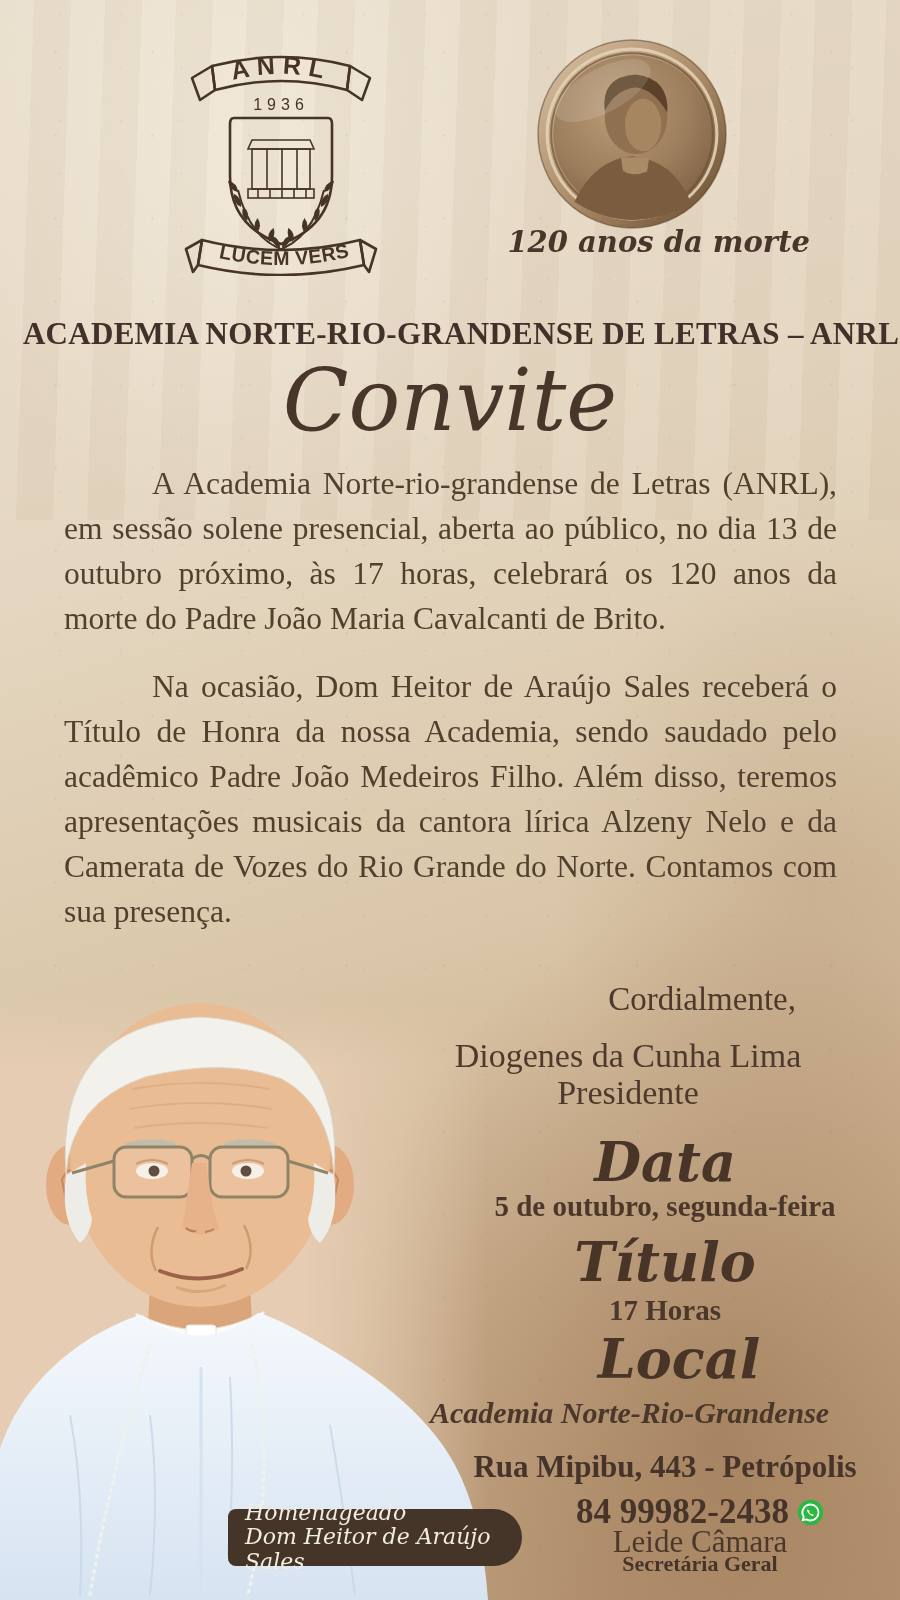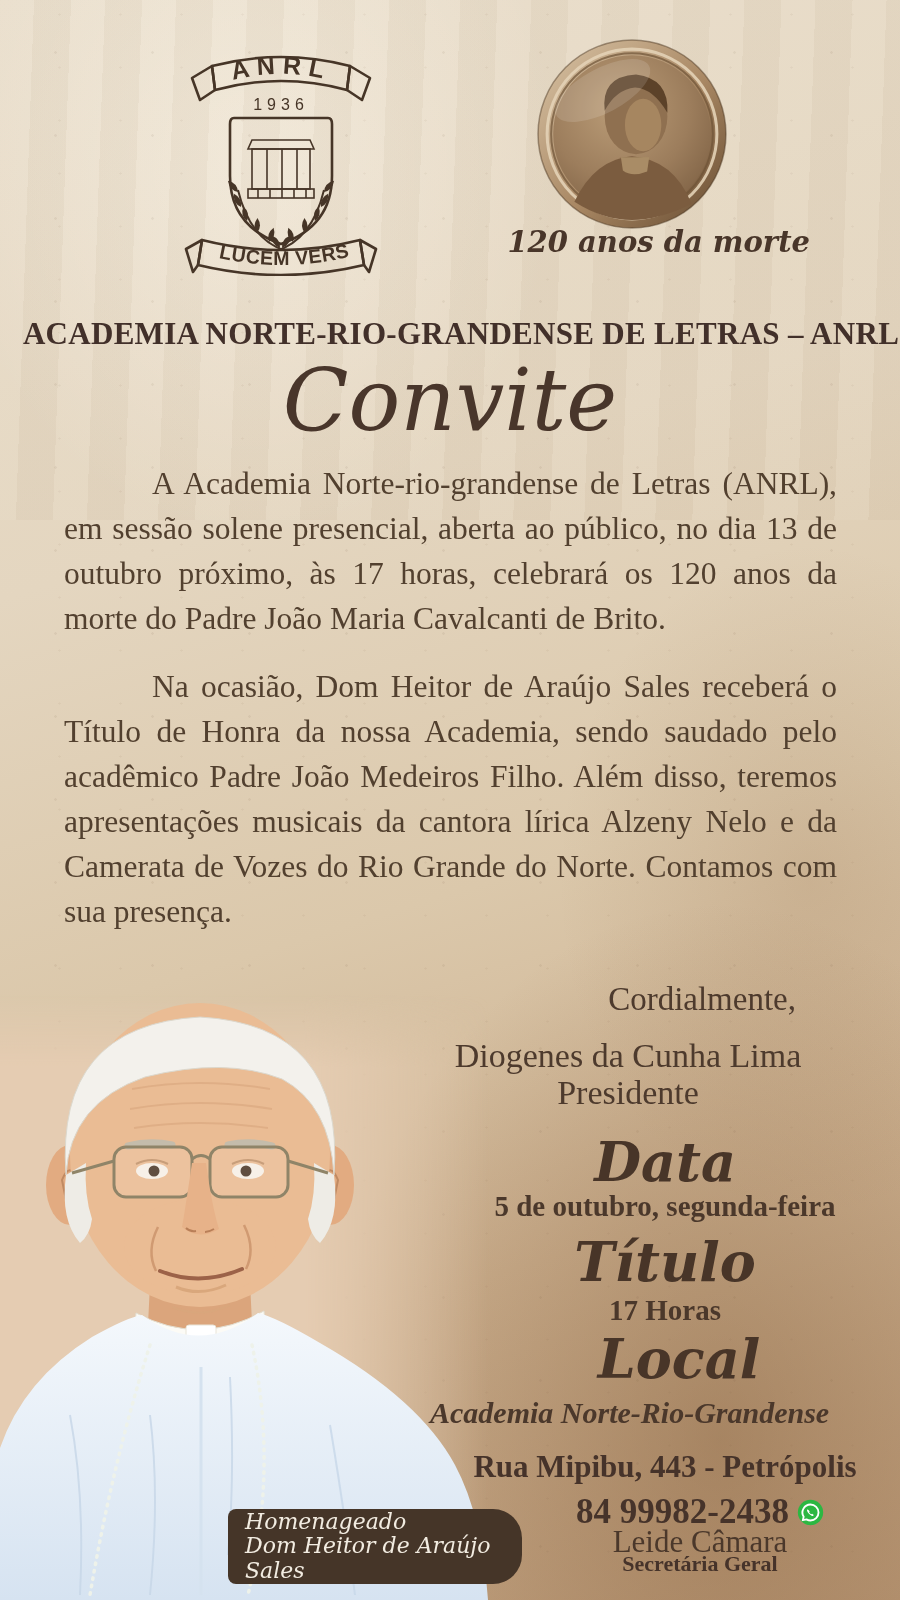--- a/index.html
+++ b/index.html
@@ -68,21 +68,21 @@
   .val-local2{left:430px;top:1419px;width:470px;z-index:4;text-align:center;font-weight:bold;font-style:italic;font-size:30px;color:#4b382b;}
   .val-local3{left:430px;top:1449px;width:470px;z-index:4;text-align:center;font-weight:bold;font-size:31px;color:#46332a;}
   
   .contact-phone{left:480px;top:1492px;width:440px;z-index:4;text-align:center;font-weight:bold;font-size:35px;color:#46332a;}
   .contact-phone .wa{display:inline-block;vertical-align:-3px;margin-left:8px;}
   .contact-name{left:480px;top:1524px;width:440px;z-index:4;text-align:center;font-size:31px;color:#4b382b;}
   .contact-role{left:480px;top:1551px;width:440px;z-index:4;text-align:center;font-weight:bold;font-size:22px;color:#46332a;}
   
   .portrait{left:0;top:995px;width:490px;height:605px;z-index:2;}
   .badge{
-    left:228px;top:1509px;width:294px;height:75px;z-index:3;
+    left:228px;top:1509px;width:294px;height:57px;z-index:3;
     background:#453528;border-radius:8px 29px 29px 8px;
     display:flex;flex-direction:column;justify-content:center;
     padding-left:17px;box-sizing:border-box;
     font-family:"DejaVu Serif",serif;font-style:italic;
     font-size:22px;line-height:24.5px;color:#f2ece1;
   }
   svg text{font-family:"Liberation Sans",sans-serif;}
 </style>
 </head>
 <body>

